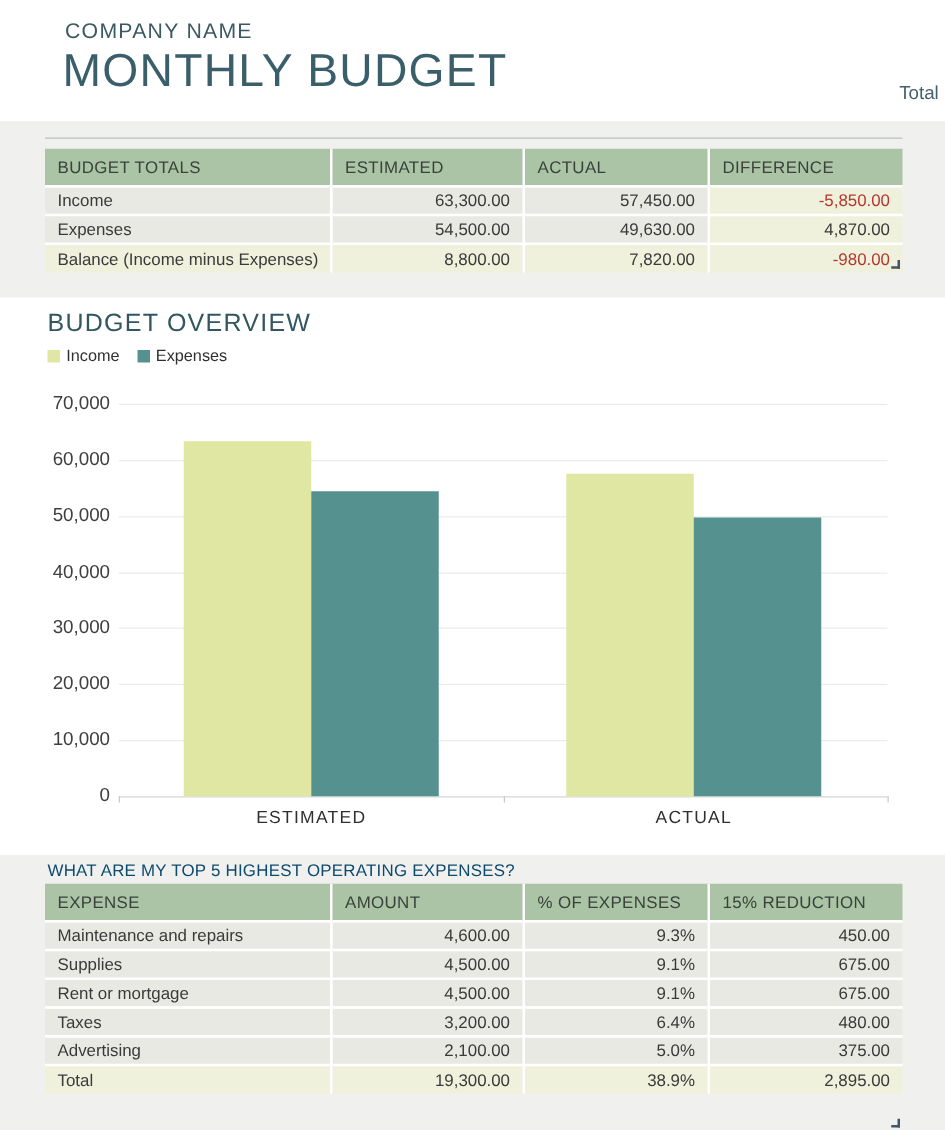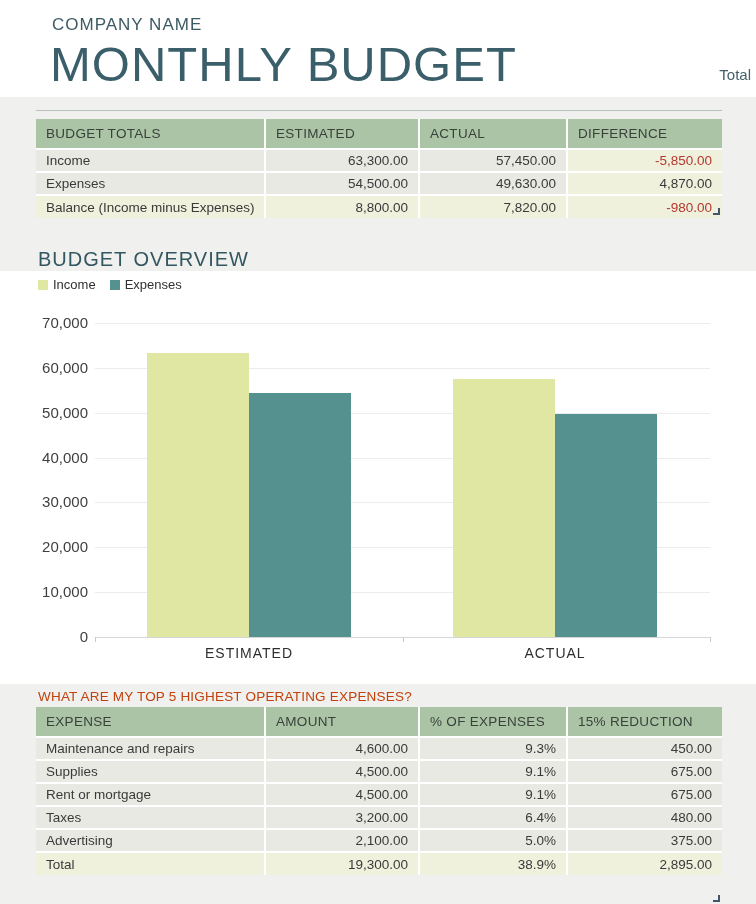--- a/index.html
+++ b/index.html
@@ -2,27 +2,27 @@
 <html><head>
 <meta charset="utf-8">
 <style>
   html,body{margin:0;padding:0;background:#ffffff;}
   .page{position:relative;width:756px;height:904px;background:#ffffff;overflow:hidden;
         font-family:"Liberation Sans",sans-serif;color:#3a3a3a;}
 
   
   .company{position:absolute;left:52px;top:15px;font-size:17px;letter-spacing:1px;
            color:#3c5a64;font-weight:500;}
-  .title{position:absolute;left:50px;top:36px;font-size:49px;letter-spacing:1px;
+  .title{position:absolute;left:50px;top:36px;font-size:37px;letter-spacing:1px;
          color:#3a5f6a;font-weight:400;margin:0;}
   .date-label{position:absolute;right:5px;top:66px;font-size:15px;color:#44606a;}
 
   
   .band{position:absolute;left:0;width:756px;background:#f0f0ee;}
-  .band1{top:97px;height:174px;}
+  .band1{top:97px;height:141px;}
   .band2{top:684px;height:220px;}
   .top-rule{position:absolute;left:36px;top:13px;width:686px;height:1px;background:#b9c2ba;}
 
   
   .tbl-wrap{position:absolute;left:36px;width:686px;}
   .tbl-wrap.t1{top:22px;height:99px;}
   .tbl-wrap.t2{top:23px;height:198px;}
   table.tbl{table-layout:fixed;border-collapse:collapse;width:686px;}
   table.tbl col.c1{width:229px;} table.tbl col.c2{width:154px;}
   table.tbl col.c3{width:148px;} table.tbl col.c4{width:155px;}
@@ -51,21 +51,21 @@
   .gridline{position:absolute;left:95px;width:615px;height:1px;background:#ececec;}
   .gridline.base{background:#d6d6d6;}
   .ytick{position:absolute;left:20px;width:68px;text-align:right;font-size:15px;
          color:#3f3f3f;line-height:16px;}
   .xtick{position:absolute;width:1px;height:5px;background:#c9c9c9;}
   .bar{position:absolute;}
   .cat-label{position:absolute;width:200px;text-align:center;font-size:14px;
              letter-spacing:1px;color:#2f2f2f;}
 
   
-  .caption{position:absolute;left:38px;top:5px;font-size:13.5px;color:#c2410c;
+  .caption{position:absolute;left:38px;top:5px;font-size:13.5px;color:#0c4a6e;
            letter-spacing:.2px;text-align:center;}
 </style>
 </head>
 <body>
 
 <div class="page">
 
   <div class="company">COMPANY NAME</div>
   <h1 class="title">MONTHLY BUDGET</h1>
   <div class="date-label">Total</div>

